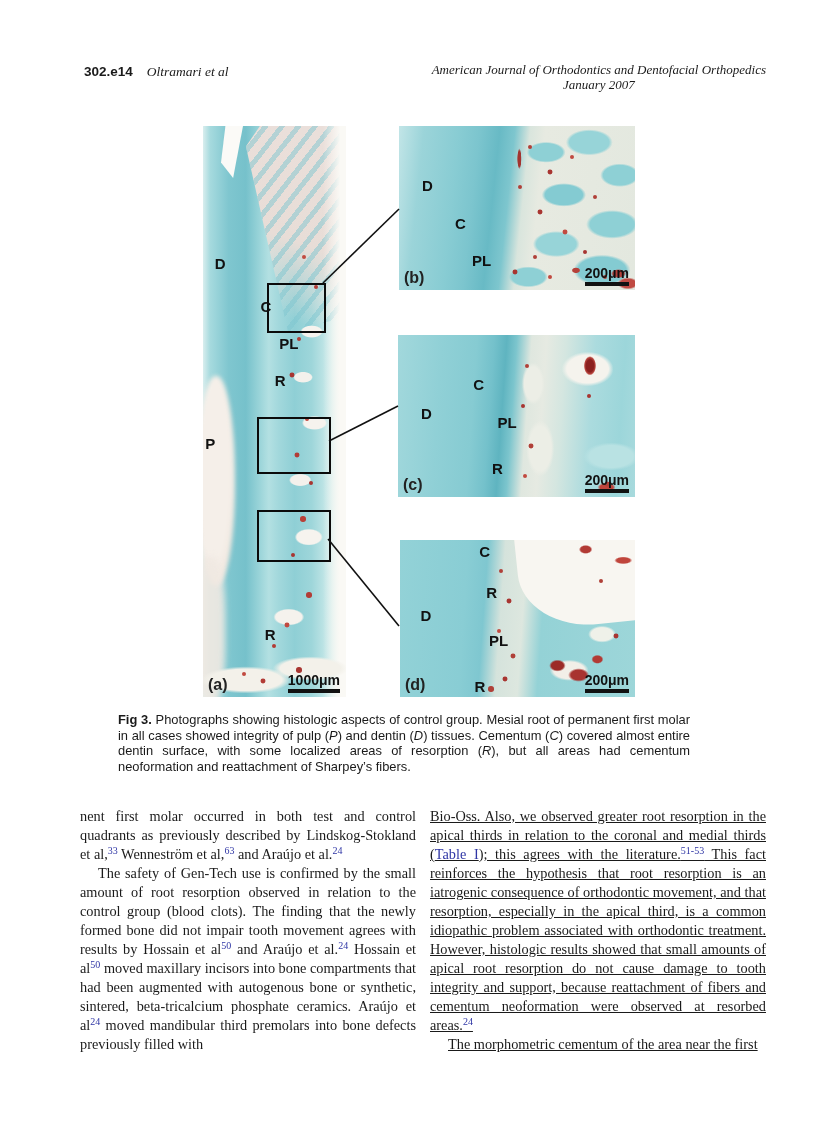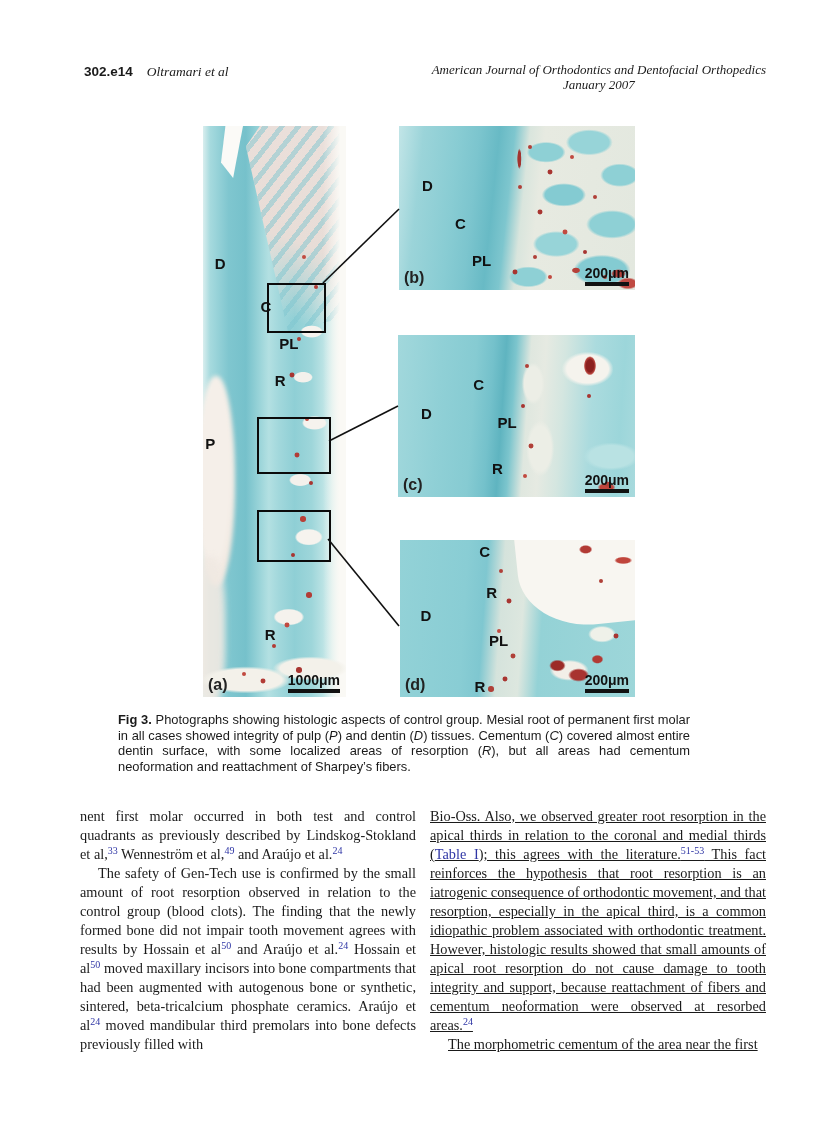--- a/index.html
+++ b/index.html
@@ -215,21 +215,21 @@
     <svg class="connectors" width="432" height="571" viewBox="0 0 432 571">
       <line x1="120" y1="157" x2="196" y2="83" stroke="#111" stroke-width="1.6"></line>
       <line x1="126" y1="315" x2="195" y2="280" stroke="#111" stroke-width="1.6"></line>
       <line x1="125" y1="413" x2="196" y2="500" stroke="#111" stroke-width="1.6"></line>
     </svg>
   </div>
 
   <div class="caption"><span class="b">Fig 3.</span><span> Photographs showing histologic aspects of control group. Mesial root of permanent first molar in all cases showed integrity of pulp (</span><span class="i">P</span><span>) and dentin (</span><span class="i">D</span><span>) tissues. Cementum (</span><span class="i">C</span><span>) covered almost entire dentin surface, with some localized areas of resorption (</span><span class="i">R</span><span>), but all areas had cementum neoformation and reattachment of Sharpey’s fibers.</span></div>
 
   <div class="col col-left" id="col-left">
-      <p class="para"><span>nent first molar occurred in both test and control quadrants as previously described by Lindskog-Stokland et al,</span><sup class="ref">33</sup><span> Wenneström et al,</span><sup class="ref">49</sup><span> and Araújo et al.</span><sup class="ref">24</sup></p>
+      <p class="para"><span>nent first molar occurred in both test and control quadrants as previously described by Lindskog-Stokland et al,</span><sup class="ref">33</sup><span> Wenneström et al,</span><sup class="ref">63</sup><span> and Araújo et al.</span><sup class="ref">24</sup></p>
       <p class="para indent"><span>The safety of Gen-Tech use is confirmed by the small amount of root resorption observed in relation to the control group (blood clots). The finding that the newly formed bone did not impair tooth movement agrees with results by Hossain et al</span><sup class="ref">50</sup><span> and Araújo et al.</span><sup class="ref">24</sup><span> Hossain et al</span><sup class="ref">50</sup><span> moved maxillary incisors into bone compartments that had been augmented with autogenous bone or synthetic, sintered, beta-tricalcium phosphate ceramics. Araújo et al</span><sup class="ref">24</sup><span> moved mandibular third premolars into bone defects previously filled with</span></p>
     </div>
   <div class="col col-right" id="col-right">
       <p class="para"><span>Bio-Oss. Also, we observed greater root resorption in the apical thirds in relation to the coronal and medial thirds (</span><span class="ref">Table I</span><span>); this agrees with the literature.</span><sup class="ref">51-53</sup><span> This fact reinforces the hypothesis that root resorption is an iatrogenic consequence of orthodontic movement, and that resorption, especially in the apical third, is a common idiopathic problem associated with orthodontic treatment. However, histologic results showed that small amounts of apical root resorption do not cause damage to tooth integrity and support, because reattachment of fibers and cementum neoformation were observed at resorbed areas.</span><sup class="ref">24</sup></p>
       <p class="para indent"><span>The morphometric cementum of the area near the first</span></p>
     </div>
 
 </div>
 
 </body></html>

